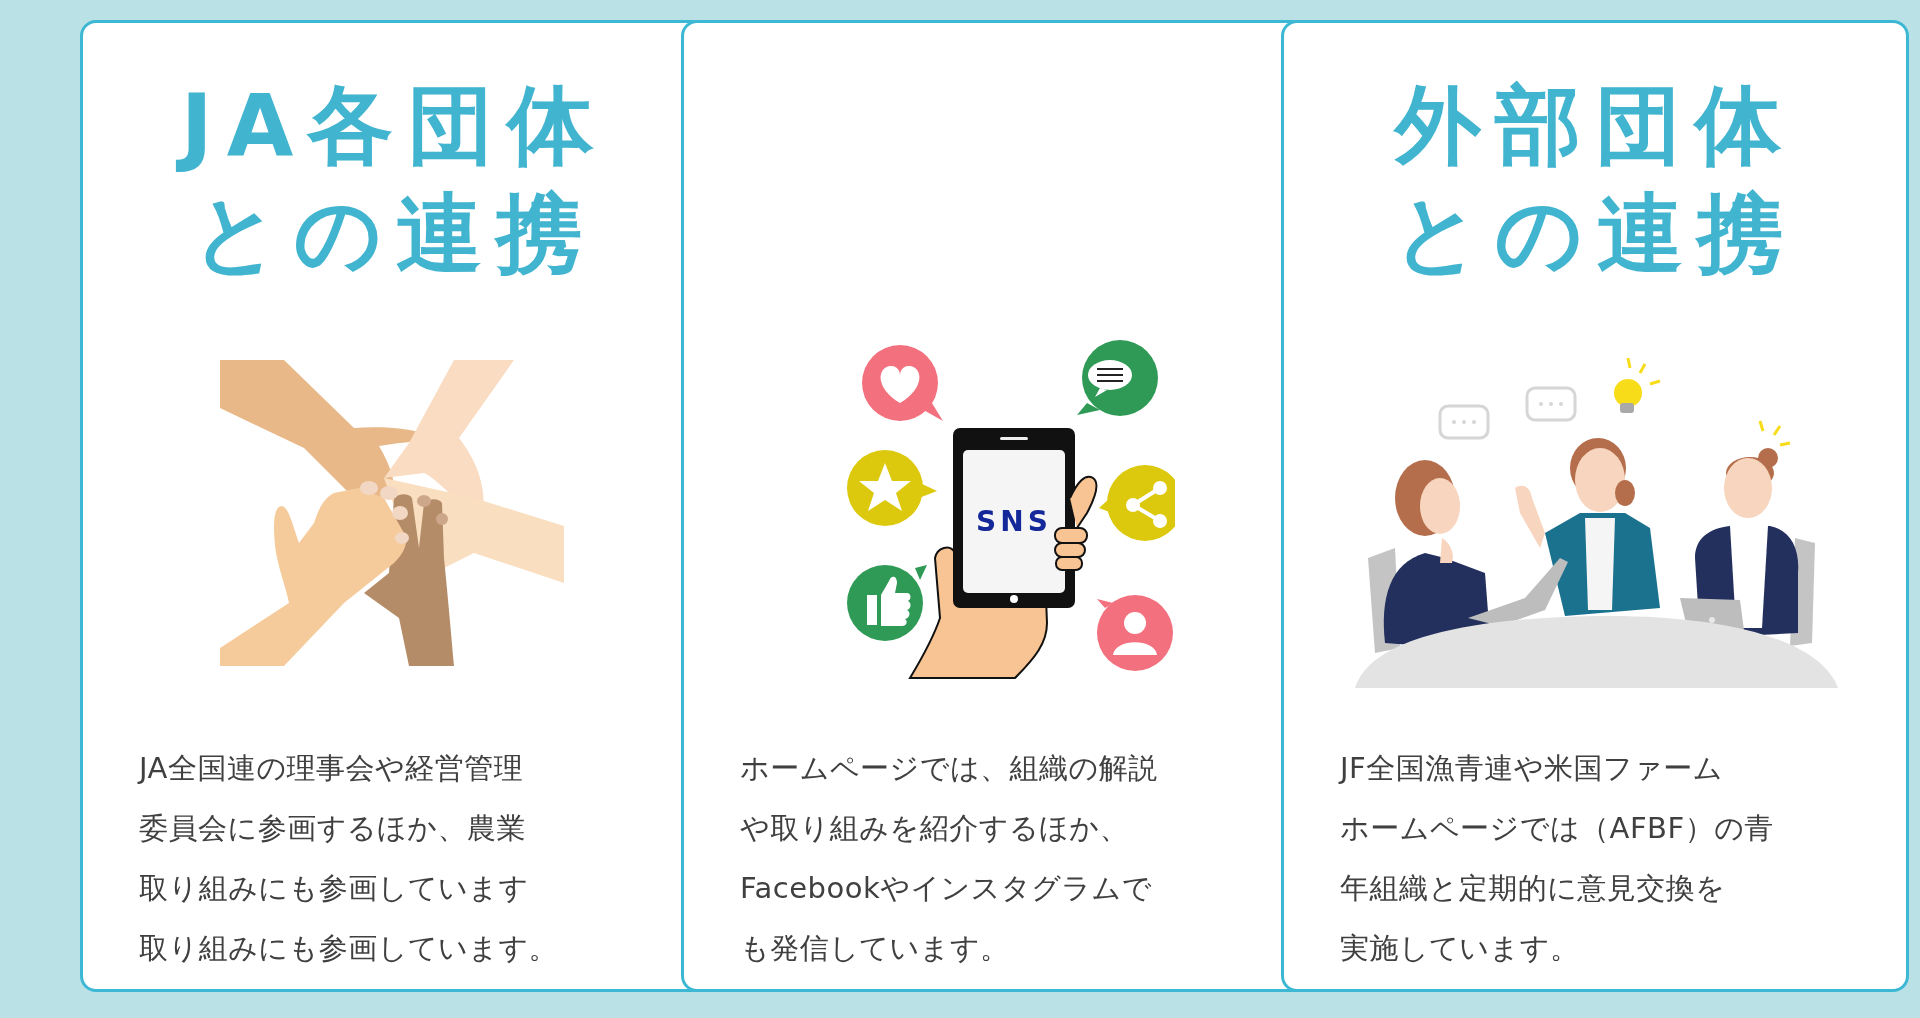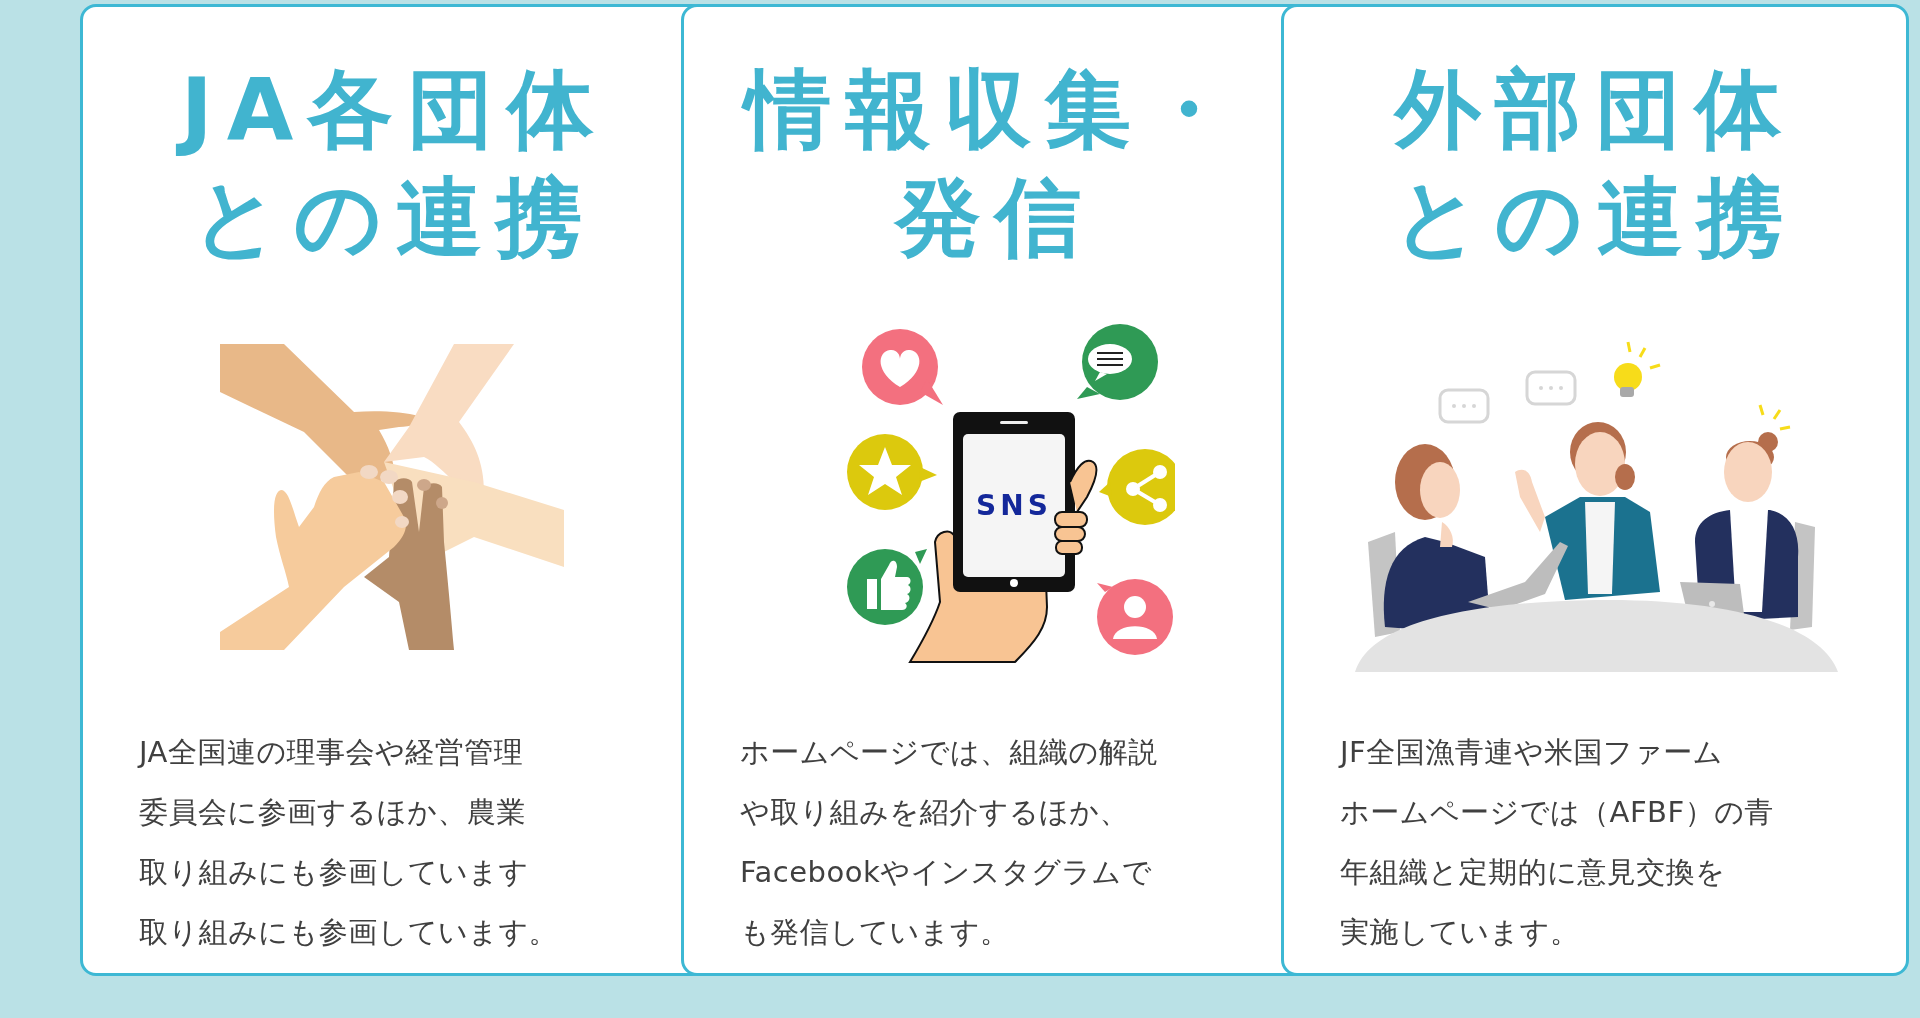--- a/index.html
+++ b/index.html
@@ -9,21 +9,21 @@
     body {
       width: 1920px;
       height: 1018px;
       background: #bae1e6;
       position: relative;
       overflow: hidden;
       font-family: "DejaVu Sans", "Liberation Sans", sans-serif;
     }
     .card {
       position: absolute;
-      top: 4px;
+      top: 20px;
       width: 628px;
       height: 972px;
       background: #ffffff;
       border: 3px solid #3db8d4;
       border-radius: 16px;
       box-sizing: border-box;
     }
     .card.c1 { left: 80px; }
     .card.c2 { left: 681px; }
     .card.c3 { left: 1281px; }
@@ -96,24 +96,20 @@
 
   <div class="card-text">
     <span class="line">JA全国連の理事会や経営管理</span>
     <span class="line">委員会に参画するほか、農業</span>
     <span class="line">取り組みにも参画しています</span>
     <span class="line">取り組みにも参画しています。</span>
   </div>
 </div>
 
 <div class="card c2">
-  <div class="card-title">
-    <span class="line">情報収集・</span>
-    <span class="line">発信</span>
-  </div>
 
   <div class="illustration" style="top:310px;">
     <svg width="360" height="360" viewBox="0 0 360 360">
 
       <g>
         <circle cx="85" cy="50" r="38" fill="#f3707f"></circle>
         <path d="M105 75 L128 88 L112 62 Z" fill="#f3707f"></path>
         <path d="M85 70 C60 55 62 35 75 33 C82 32 85 38 85 42 C85 38 88 32 95 33 C108 35 110 55 85 70 Z" fill="#ffffff"></path>
       </g>
 

